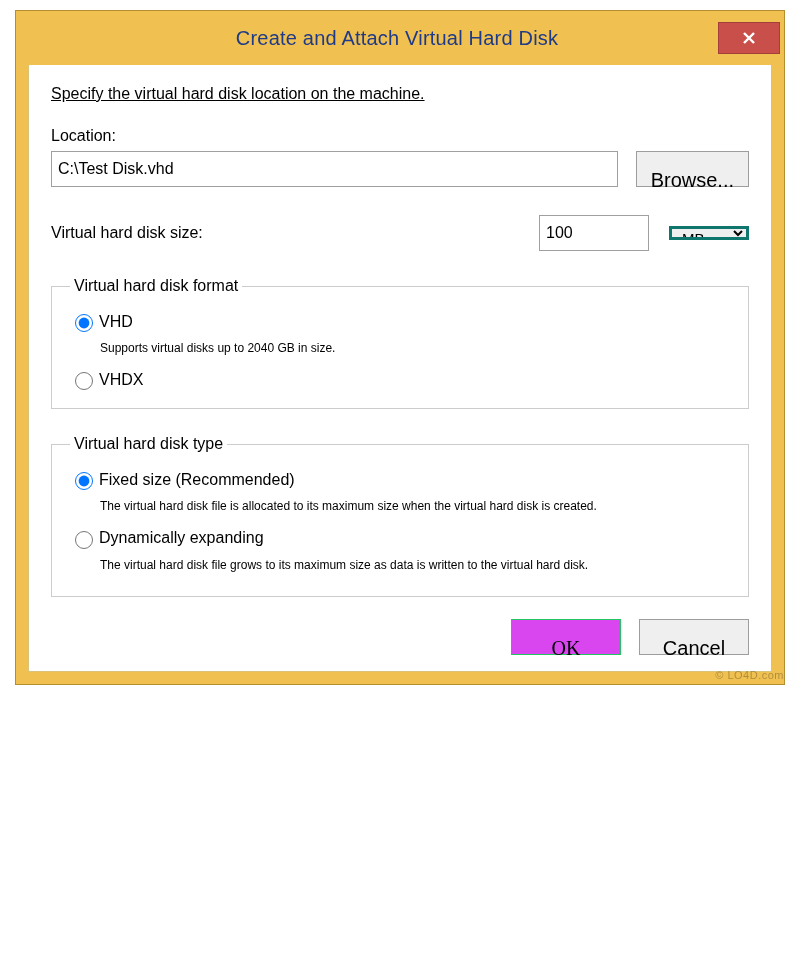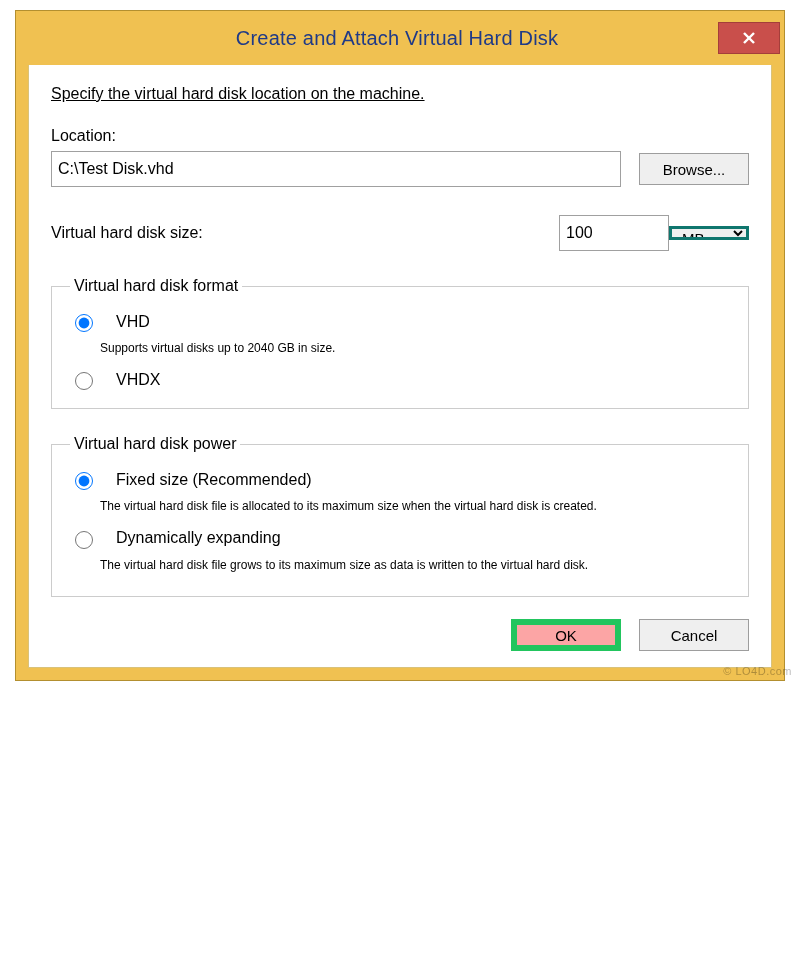--- a/index.html
+++ b/index.html
@@ -74,31 +74,33 @@
     box-sizing: border-box;
     background: #fff;
   }
   .location-input { flex: 1; }
   .btn {
     height: 32px;
     min-width: 110px;
     border: 1px solid #9d9d9d;
     background: #efefef;
     font-family: inherit;
-    font-size: 15px;
-    cursor: pointer;
-    padding: 0 14px;
+    font-size: 20px;
+    cursor: pointer;
+    padding: 17px 14px;
   }
   .ok-btn {
-    background: #fca5a5;
-    border: 6px solid #22c55e;
+    background: #d946ef;
+    border: 1px solid #22c55e;
+    font-family: Liberation Serif, serif;
   }
   .size-row {
     display: flex;
     align-items: center;
+    gap: 20px;
     margin-top: 28px;
   }
   .size-label { flex: 1; font-size: 16px; }
   .size-input { width: 110px; }
   .unit-select {
     height: 14px;
     width: 80px;
     border: 3px solid #0f766e;
     background: #efefef;
     font-family: inherit;
@@ -111,21 +113,21 @@
     margin: 26px 0 0 0;
     padding: 10px 18px 18px 18px;
   }
   fieldset.group legend {
     font-size: 16px;
     padding: 0 4px;
   }
   .radio-row {
     display: flex;
     align-items: center;
-    gap: 20px;
+    gap: 3px;
     margin-top: 6px;
     cursor: pointer;
   }
   .radio-row input[type=radio] {
     width: 18px;
     height: 18px;
     cursor: pointer;
   }
   .radio-label { font-size: 16px; }
   .radio-desc {
@@ -142,21 +144,21 @@
   .footer .btn { min-width: 110px; }
   .cursor {
     position: absolute;
     width: 20px;
     height: 26px;
     pointer-events: none;
   }
   .window-wrap { position: relative; width: 800px; margin: 0 auto; }
   .watermark {
     position: absolute;
-    right: 8px;
+    right: 16px;
     bottom: 4px;
     font-size: 11px;
     color: rgba(0,0,0,0.28);
     letter-spacing: 0.5px;
   }
 </style>
 </head>
 <body>
 
 <div class="window-wrap">
@@ -200,21 +202,21 @@
       </label>
       <div class="radio-desc">Supports virtual disks up to 2040 GB in size.</div>
 
       <label class="radio-row">
         <input type="radio" name="fmt" style="">
         <span class="radio-label">VHDX</span>
       </label>
     </fieldset>
 
     <fieldset class="group">
-      <legend>Virtual hard disk power</legend>
+      <legend>Virtual hard disk type</legend>
 
       <label class="radio-row">
         <input type="radio" name="typ" checked="checked" style="">
         <span class="radio-label">Fixed size (Recommended)</span>
       </label>
       <div class="radio-desc">The virtual hard disk file is allocated to its maximum size when the virtual hard disk is created.</div>
 
       <label class="radio-row">
         <input type="radio" name="typ" style="">
         <span class="radio-label">Dynamically expanding</span>

